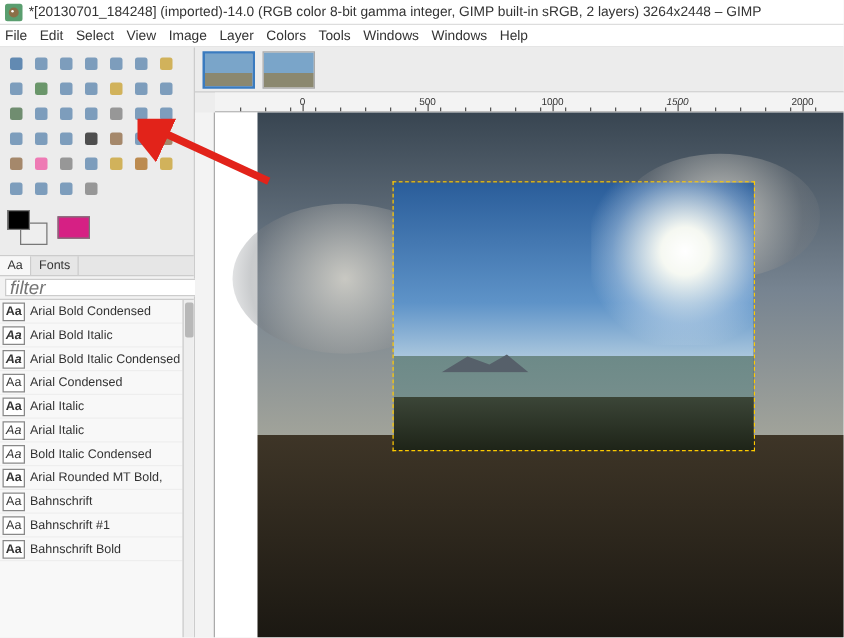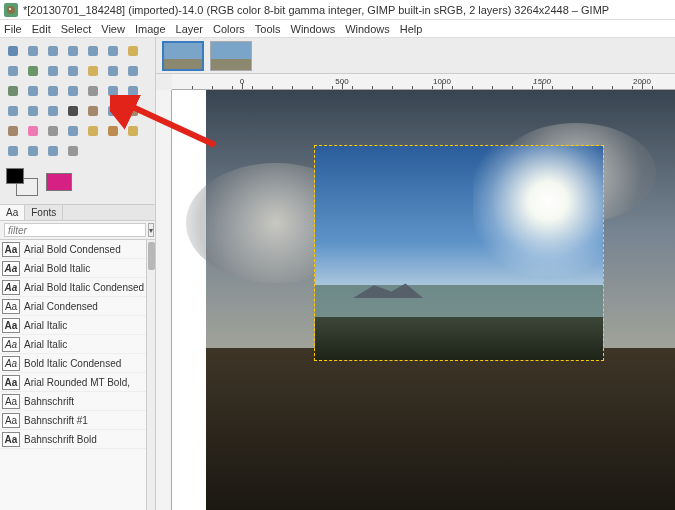--- a/index.html
+++ b/index.html
@@ -24,21 +24,21 @@
 .fgbg { position: relative; width: 32px; height: 28px; }
 .fg-sw { position: absolute; width: 18px; height: 16px; top: 0; left: 0; border: 1px solid #777; background: #000; }
 .bg-sw { position: absolute; width: 22px; height: 18px; bottom: 0; right: 0; border: 1px solid #777; background: #eee; }
 .accent-sw { width: 26px; height: 18px; border: 1px solid #777; }
 
 .tabs { display: flex; border-top: 1px solid #ccc; background: #e6e6e6; }
 .tab { padding: 2px 6px; font-size: 10px; border-right: 1px solid #ccc; }
 .tab.active { background: #f7f7f7; border-bottom: 1px solid #f7f7f7; margin-bottom: -1px; }
 
 .filter-row { display: flex; align-items: center; padding: 2px 4px; border-top: 1px solid #ccc; background: #f2f2f2; }
-.filter-input { flex: 1; height: 14px; font-size: 10px; font-style: italic; color: #888; border: 1px solid #ccc; background: #fff; padding: 0 3px; }
+.filter-input { flex: 1; height: 14px; font-size: 15px; font-style: italic; color: #888; border: 1px solid #ccc; background: #fff; padding: 0 3px; }
 .filter-drop { width: 14px; height: 14px; border: 1px solid #aaa; background: #eee; margin-left: 2px; display:flex;align-items:center;justify-content:center;font-size:8px;color:#555;}
 
 .font-list { flex: 1; overflow: hidden; background: #f8f8f8; border-top: 1px solid #ccc; position: relative; }
 .font-row { display: flex; align-items: center; height: 19px; padding: 0 2px; border-bottom: 1px solid #eee; }
 .font-row .glyph { width: 18px; height: 15px; border: 1px solid #888; background: #fff; display: flex; align-items: center; justify-content: center; font-size: 10px; margin-right: 4px; }
 .font-row .glyph.b { font-weight: bold; }
 .font-row .glyph.i { font-style: italic; }
 .font-row .glyph.bi { font-weight: bold; font-style: italic; }
 .font-row .name { font-size: 10px; color: #333; white-space: nowrap; overflow: hidden; }
 .font-scroll { position: absolute; right: 0; top: 0; bottom: 0; width: 9px; background: #eee; border-left: 1px solid #ccc; }

